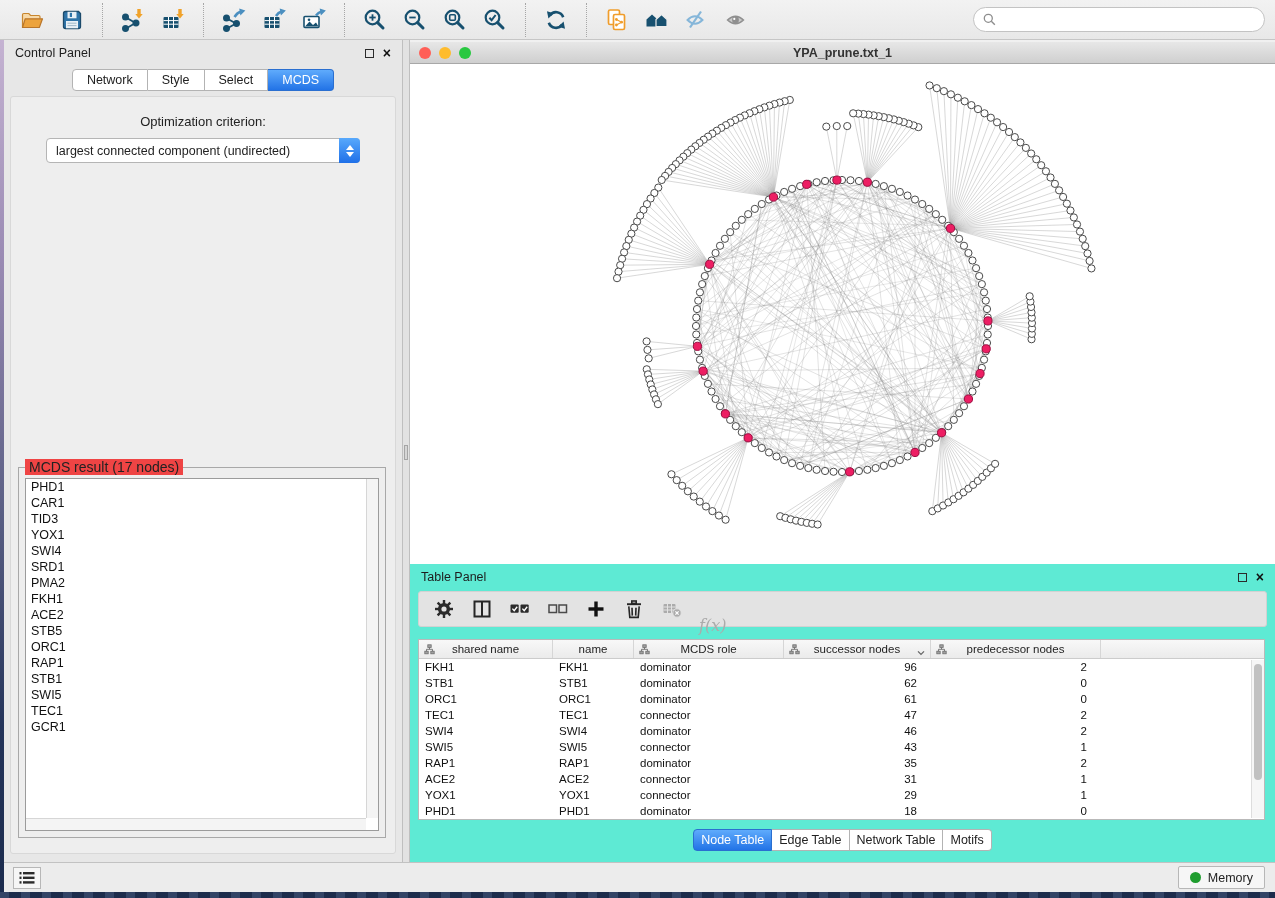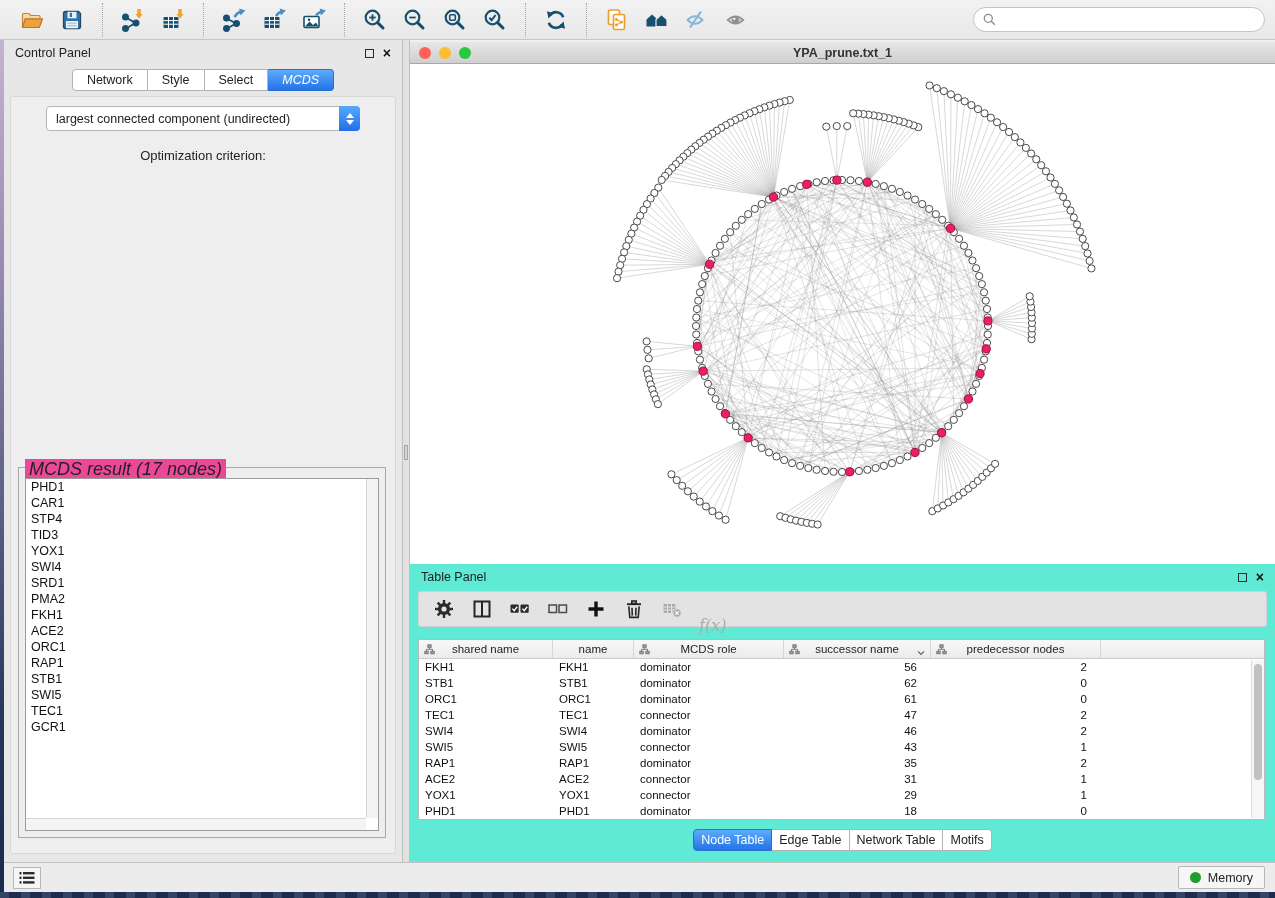--- a/index.html
+++ b/index.html
@@ -32,37 +32,37 @@
   
   #control-panel { position:absolute; left:0; top:0; width:398px; height:100%; background:#e7e7e7; }
   .panel-header { height:26px; display:flex; align-items:center; padding:0 11px; font-size:12.5px; color:#1d1d1d; }
   .win-btns { margin-left:auto; display:flex; gap:9px; align-items:center; }
   .float-btn { width:9px; height:9px; border:1.5px solid #2b2b2b; display:inline-block; }
   .close-btn { font-weight:bold; font-size:14px; color:#111; line-height:10px; }
   .seg-row { display:flex; justify-content:center; margin-top:3px; position:relative; z-index:2; }
   .seg-btn { height:22px; padding:0 14px; background:#fff; border:1px solid #b3b3b3; border-left:none;
     font-size:12.5px; display:flex; align-items:center; color:#222; }
   .seg-btn:first-child { border-left:1px solid #b3b3b3; border-radius:4px 0 0 4px; }
-  .seg-btn:last-child { border-radius:0 4px 4px 0;font-style:italic; }
+  .seg-btn:last-child { border-radius:0 4px 4px 0; }
   .seg-btn.active { background:linear-gradient(#5fabfc,#2273e6); border-color:#2a6fd0; color:#fff; }
   #cp-inner { position:absolute; top:56px; left:6px; right:6px; bottom:8px; background:#eeeeee;
     border:1px solid #d8d8d8; border-radius:3px; }
   #opt-label { text-align:center; margin-top:17px; font-size:13px; }
   #dropdown { position:relative; margin:9px auto 0; width:314px; height:25px; background:#fff;
     border:1px solid #b5b5b5; border-radius:4px; display:flex; align-items:center; padding-left:9px; font-size:12.5px; }
   #stepper { position:absolute; right:-1px; top:-1px; width:21px; height:25px; border-radius:0 4px 4px 0;
     background:linear-gradient(#58a9fc,#1f70e8); display:flex; flex-direction:column; align-items:center; justify-content:center; gap:2px; }
   .tri-up { width:0; height:0; border-left:4px solid transparent; border-right:4px solid transparent; border-bottom:5px solid #fff; }
   .tri-dn { width:0; height:0; border-left:4px solid transparent; border-right:4px solid transparent; border-top:5px solid #fff; }
   .btn-row { display:flex; justify-content:center; gap:13px; margin-top:11px; }
   .btn { height:24px; padding:0 17px; background:#fff; border:1px solid #adadad; border-radius:4px;
     font-size:12.5px; display:flex; align-items:center; color:#111; }
   .btn.focus-ring { box-shadow:0 0 0 3px rgba(105,168,250,.6); border-color:#7aa6d8; }
   #result-box { position:absolute; left:7px; right:9px; top:370px; bottom:15px; border:1px solid #a8a8a8; }
-  #result-legend { position:absolute; top:-9px; left:6px; background:#ec4899; padding:0 4px; font-size:18px;font-style:italic; }
+  #result-legend { position:absolute; top:-9px; left:6px; background:#ef4444; padding:0 4px; font-size:14px; }
   #result-list { position:absolute; top:10px; left:6px; right:6px; bottom:6px; background:#fff;
     border:1px solid #9b9b9b; overflow:hidden; }
   #rl-vtrack { position:absolute; right:0; top:0; bottom:12px; width:12px; background:#f4f4f4; border-left:1px solid #d6d6d6; }
   #rl-htrack { position:absolute; left:0; right:12px; bottom:0; height:12px; background:#f4f4f4; border-top:1px solid #d6d6d6; }
   .mcds-item { height:16px; line-height:16px; padding-left:5px; font-size:12.5px; color:#111; }
 
   
   #v-divider { position:absolute; left:398px; top:0; width:8px; height:100%; background:#e2e2e2;
     border-left:1px solid #bfbfbf; border-right:1px solid #bfbfbf; }
   #v-grip { position:absolute; top:405px; left:1px; width:4px; height:15px; background:#d6d6d6; border:1px solid #a5a5a5; }
@@ -303,42 +303,42 @@
         <span class="close-btn">×</span>
       </span>
     </div>
     <div class="seg-row">
       <div class="seg-btn">Network</div>
       <div class="seg-btn">Style</div>
       <div class="seg-btn">Select</div>
       <div class="seg-btn active">MCDS</div>
     </div>
     <div id="cp-inner">
+      <div id="opt-label">Optimization criterion:</div>
       <div id="dropdown">
         <span>largest connected component (undirected)</span>
         <span id="stepper">
             <span class="tri-up"></span>
             <span class="tri-dn"></span>
           </span>
       </div>
-      <div id="opt-label">Optimization criterion:</div>
       <div id="result-box">
         <span id="result-legend">MCDS result (17 nodes)</span>
         <div id="result-list">
           <div id="mcds-list">
               <div class="mcds-item">PHD1</div>
               <div class="mcds-item">CAR1</div>
-              <div class="mcds-item">STP4</div>
               <div class="mcds-item">TID3</div>
               <div class="mcds-item">YOX1</div>
               <div class="mcds-item">SWI4</div>
               <div class="mcds-item">SRD1</div>
               <div class="mcds-item">PMA2</div>
               <div class="mcds-item">FKH1</div>
               <div class="mcds-item">ACE2</div>
+              <div class="mcds-item">STB5</div>
               <div class="mcds-item">ORC1</div>
               <div class="mcds-item">RAP1</div>
               <div class="mcds-item">STB1</div>
               <div class="mcds-item">SWI5</div>
               <div class="mcds-item">TEC1</div>
               <div class="mcds-item">GCR1</div>
             </div>
           <div id="rl-vtrack"></div>
           <div id="rl-htrack"></div>
         </div>
@@ -1175,21 +1175,21 @@
             </div>
             <div class="th" style="width: 147px;">
               <span class="hier-wrap"><svg width="11" height="11" viewBox="0 0 11 11">
                   <g fill="#a0a0a0" stroke="#6e6e6e" stroke-width="0.8">
                     <rect x="3.8" y="0.8" width="3.4" height="2.6"></rect>
                     <rect x="0.8" y="7.2" width="3.4" height="2.6"></rect>
                     <rect x="6.8" y="7.2" width="3.4" height="2.6"></rect>
                   </g>
                   <path d="M5.5 3.4 V5.3 M2.5 7.2 V5.3 H8.5 V7.2" stroke="#6e6e6e" stroke-width="0.9" fill="none"></path>
                 </svg></span>
-              <span class="th-label">successor name</span>
+              <span class="th-label">successor nodes</span>
               <span class="chev"><svg width="8" height="6" viewBox="0 0 8 6">
                   <path d="M1 1.4 L4 4.4 L7 1.4" stroke="#666" fill="none" stroke-width="1.3"></path>
                 </svg></span>
             </div>
             <div class="th" style="width: 170px;">
               <span class="hier-wrap"><svg width="11" height="11" viewBox="0 0 11 11">
                   <g fill="#a0a0a0" stroke="#6e6e6e" stroke-width="0.8">
                     <rect x="3.8" y="0.8" width="3.4" height="2.6"></rect>
                     <rect x="0.8" y="7.2" width="3.4" height="2.6"></rect>
                     <rect x="6.8" y="7.2" width="3.4" height="2.6"></rect>
@@ -1198,21 +1198,21 @@
                 </svg></span>
               <span class="th-label">predecessor nodes</span>
             </div>
             <div class="th filler"></div>
           </div>
         <div id="tbl-body">
             <div class="tr">
               <div class="td" style="width: 134px;">FKH1</div>
               <div class="td" style="width: 81px;">FKH1</div>
               <div class="td" style="width: 150px;">dominator</div>
-              <div class="td num" style="width: 147px;">56</div>
+              <div class="td num" style="width: 147px;">96</div>
               <div class="td num" style="width: 170px;">2</div>
             </div>
             <div class="tr">
               <div class="td" style="width: 134px;">STB1</div>
               <div class="td" style="width: 81px;">STB1</div>
               <div class="td" style="width: 150px;">dominator</div>
               <div class="td num" style="width: 147px;">62</div>
               <div class="td num" style="width: 170px;">0</div>
             </div>
             <div class="tr">

